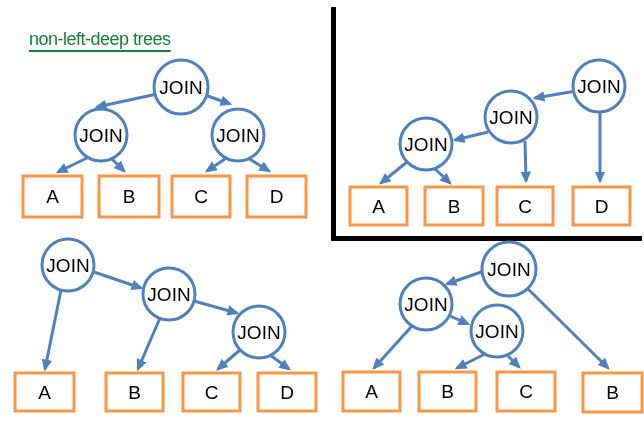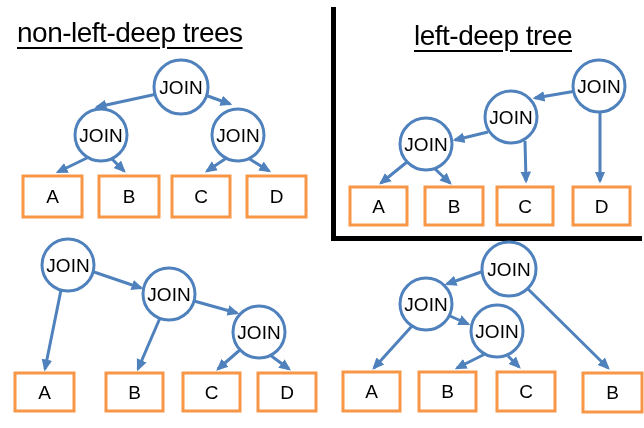--- a/index.html
+++ b/index.html
@@ -1,42 +1,41 @@
 <!DOCTYPE html>
 <html><head>
 <meta charset="utf-8">
 <style>
   html,body{margin:0;padding:0;background:#ffffff;}
   .stage{
     position:relative;width:644px;height:428px;background:#ffffff;
     font-family:"Liberation Sans",sans-serif;overflow:hidden;
   }
   .title{
-    position:absolute;margin:0;font-weight:400;color:#000000;
-    font-size:28px;letter-spacing:-0.5px;line-height:1.15;
+    position:absolute;margin:12px;font-weight:400;color:#15803d;
+    font-size:18px;letter-spacing:-0.5px;line-height:1.15;
     text-decoration:underline;text-decoration-thickness:2px;text-underline-offset:5px;
     white-space:nowrap;
   }
   .t1{left:17px;top:17px;}
   .t2{left:414px;top:20px;}
   .divider{position:absolute;background:#000;}
   .div-v{left:331px;top:7px;width:5px;height:234px;}
   .div-h{left:331px;top:236px;width:311px;height:5px;}
   svg.diagram{position:absolute;left:0;top:0;}
   .node-label{font-size:19px;fill:#000;}
   .box-label{font-size:19px;fill:#000;}
 </style>
 </head>
 <body>
 
 <div class="stage">
 
   <h1 class="title t1">non-left-deep trees</h1>
 
-  <h1 class="title t2">left-deep tree</h1>
 
   <div class="divider div-v"></div>
   <div class="divider div-h"></div>
 
   <svg class="diagram" id="diagram" width="644" height="428" viewBox="0 0 644 428">
     <defs>
       <marker id="arrowhead" viewBox="0 0 10 10" refX="7.5" refY="5" markerWidth="4.2" markerHeight="4.2" orient="auto">
         <path d="M0,0.8 L9.5,5 L0,9.2 Z" fill="#4f81bd"></path>
       </marker>
     </defs>

